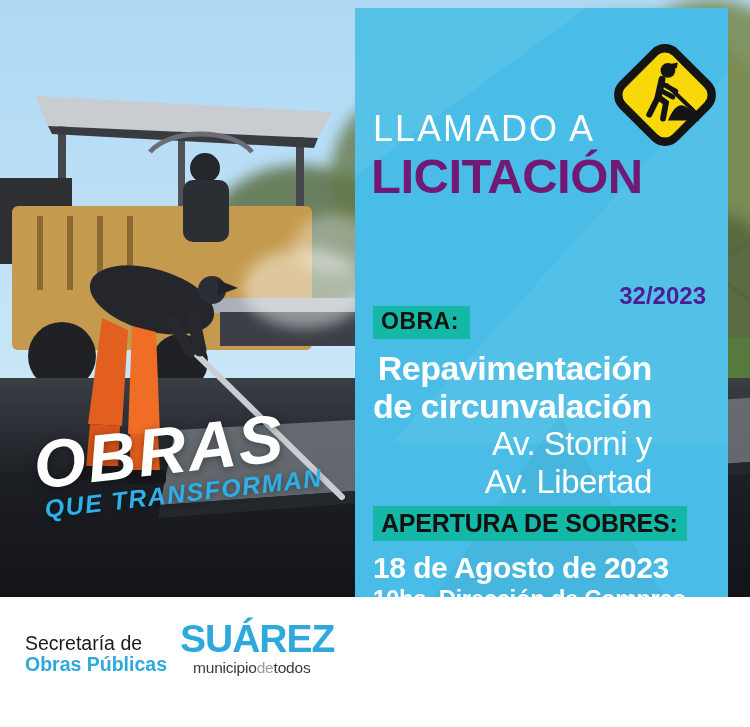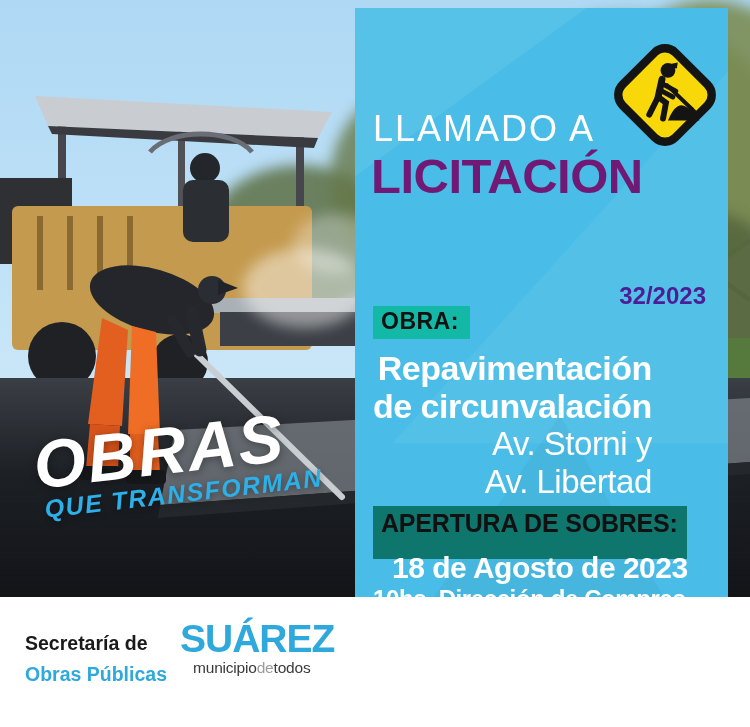--- a/index.html
+++ b/index.html
@@ -50,40 +50,40 @@
     position:absolute;right:22px;top:274px;font-size:24px;font-weight:700;color:#4c1d95;
   }
   .obra-box{
     position:absolute;left:18px;top:298px;background:#14b8a6;color:#111;
     font-size:23px;font-weight:700;padding:2px 11px 4px 8px;letter-spacing:.5px;
   }
   .work{position:absolute;left:18px;top:341px;line-height:38px;text-align:right;}
   .wb{font-size:34px;font-weight:700;letter-spacing:-0.5px;}
   .wr{font-size:33px;font-weight:400;letter-spacing:-0.5px;}
   .apertura-box{
-    position:absolute;left:18px;top:498px;background:#0f766e;color:#111;
-    font-size:25px;font-weight:700;letter-spacing:-0.2px;padding:3px 9px 21px 8px;
+    position:absolute;left:18px;top:498px;background:#14b8a6;color:#111;
+    font-size:25px;font-weight:700;letter-spacing:-0.2px;padding:3px 9px 3px 8px;
     white-space:nowrap;
   }
   .date{
     position:absolute;left:18px;top:543px;font-size:30px;font-weight:700;
-    letter-spacing:-0.5px;white-space:nowrap;margin-left:19px;
+    letter-spacing:-0.5px;white-space:nowrap;
   }
   .timeplace{
     position:absolute;left:18px;top:577px;font-size:24px;font-weight:700;
     letter-spacing:-0.4px;white-space:nowrap;
   }
   .contact{position:absolute;left:12px;top:638px;line-height:23px;white-space:nowrap;}
   .contact .lbl{font-size:17px;font-weight:700;color:#ffffff;}
   .contact .val{font-size:17px;font-weight:700;color:#15202d;letter-spacing:-0.3px;}
   
   .footer{position:absolute;left:0;top:597px;width:750px;height:130px;background:#fff;}
   .secretaria{position:absolute;left:25px;top:36px;line-height:21px;}
-  .sec1{font-size:19.5px;font-weight:700;color:#1a1a1a;}
-  .sec2{font-size:19.5px;font-weight:700;color:#2fa8dc;margin-top:10px;}
+  .sec1{font-size:19.5px;font-weight:400;color:#1a1a1a;}
+  .sec2{font-size:19.5px;font-weight:700;color:#2fa8dc;}
   .logo{position:absolute;left:180px;top:22px;}
   .logo-name{font-size:39px;font-weight:700;color:#2fa8dc;letter-spacing:-1px;line-height:1;}
   .logo-tag{margin-top:1px;margin-left:13px;font-size:15.5px;letter-spacing:-0.2px;}
   .t-bold{font-weight:400;color:#3a3a3a;}
   .t-light{font-weight:400;color:#9b9b9b;}
 </style>
 </head>
 <body>
 
 <div class="canvas">

